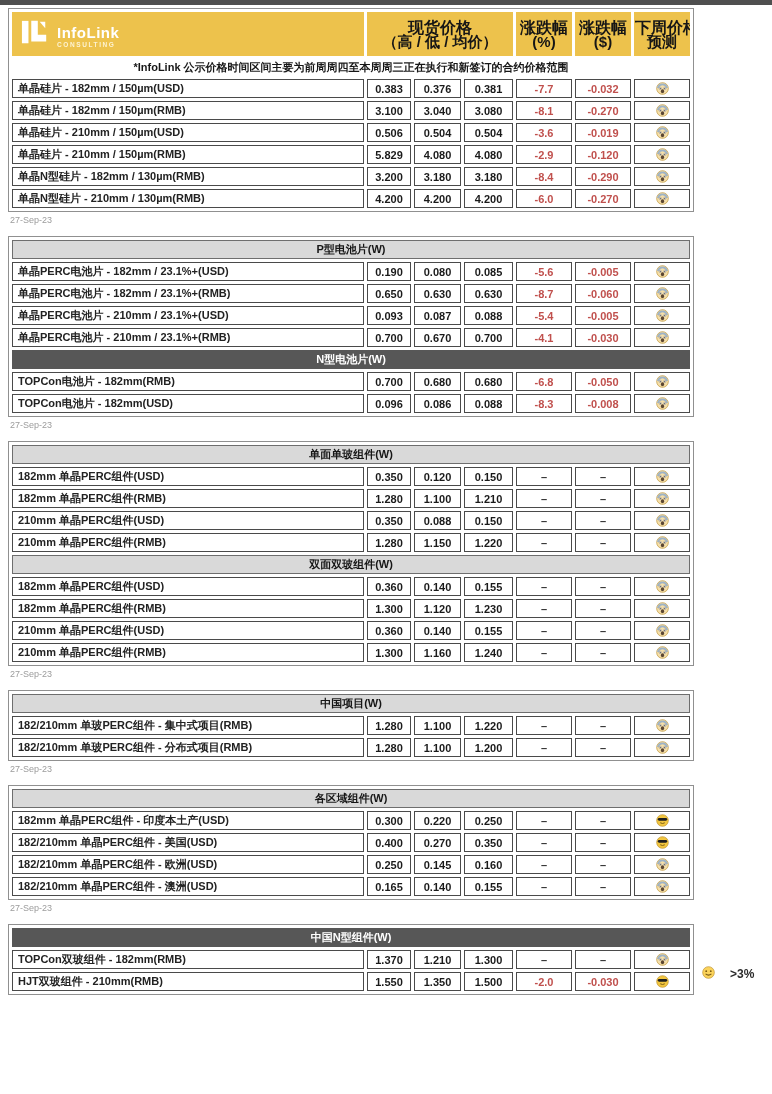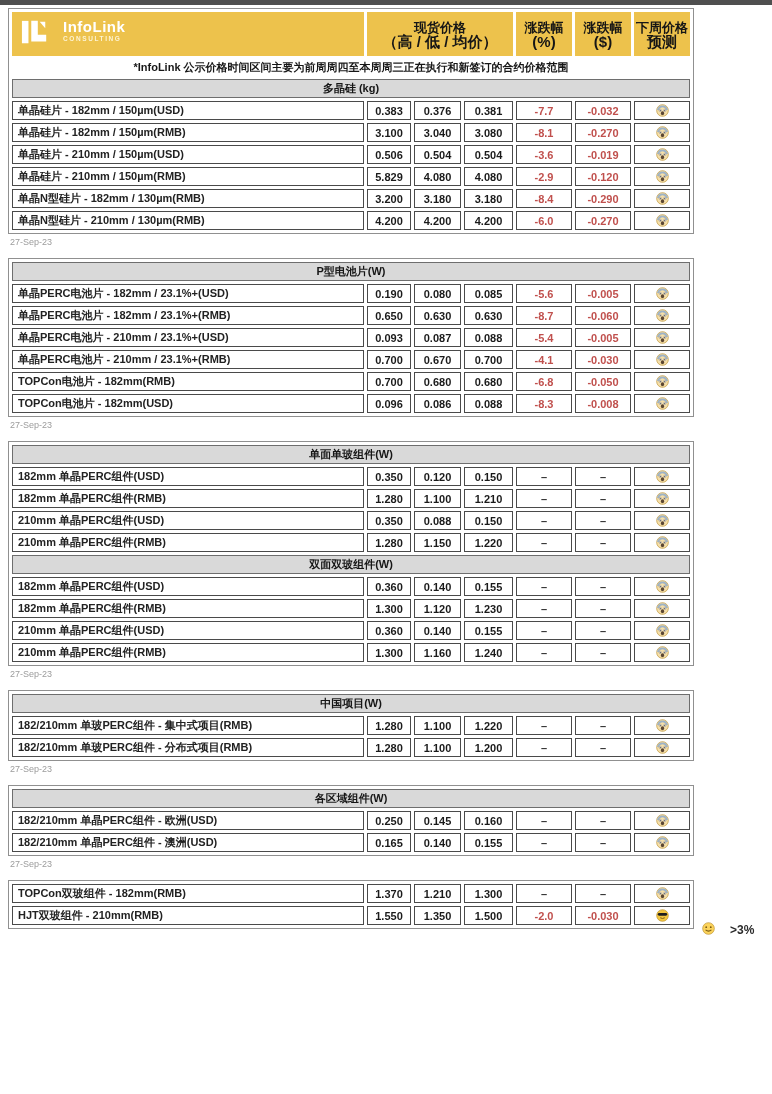--- a/index.html
+++ b/index.html
@@ -12,24 +12,24 @@
   body{width:772px;min-height:1094px;background:#fff;position:relative;
        font-family:"Liberation Sans","DejaVu Sans",sans-serif;-webkit-font-smoothing:antialiased}
   .top-strip{height:5px;background:#4f4f4f;width:100%}
   #groups{padding-top:3px}
   .block-wrap{margin-left:8px;width:686px}
   .block{width:686px;border:1px solid var(--blockb);position:relative;background:#fff}
   table{border-collapse:separate;border-spacing:3px;width:684px;table-layout:fixed}
   td{font-size:11px;overflow:hidden;white-space:nowrap}
   tr.hdr td{background:var(--yellow);border:none;height:44px;text-align:center;font-weight:bold;color:#161616;vertical-align:middle}
   tr.hdr td.logo-cell{text-align:left;padding-left:8px}
-  .logo-row{display:flex;align-items:flex-start;gap:13px}
+  .logo-row{display:flex;align-items:flex-end;gap:7px}
   .logo-name{display:block;color:#fff;font-weight:bold;font-size:15px;letter-spacing:.5px;line-height:15px}
   .logo-sub{display:block;color:#fdf3d2;font-size:6.5px;letter-spacing:1.6px;line-height:9px}
-  .hl1{font-size:13px;line-height:15px}
+  .hl1{font-size:16px;line-height:15px}
   .hl2{font-size:15px;line-height:14px}
   tr.notice td{border:none;background:#fff;text-align:center;font-weight:bold;height:17px;font-size:11px;color:#161616;vertical-align:middle}
   tr.notice.red td{color:var(--nred)}
   tr.sec td{text-align:center;font-weight:bold;height:14px;font-size:11px;border:1px solid #6e6e6e;vertical-align:middle}
   tr.sec.light td{background:var(--light);color:#161616}
   tr.sec.dark td{background:var(--dark);color:#fff;border-color:var(--dark)}
   tr.data td{border:1px solid var(--cellb);height:15px;text-align:center;font-weight:600;color:#1a1a1a;background:#fff;vertical-align:middle}
   tr.data td.name{text-align:left;padding-left:5px;font-weight:600;color:#222}
   tr.data td.neg{color:var(--neg)}
   tr.data td.pos{color:var(--pos)}
@@ -85,23 +85,20 @@
                 <div class="hl2">($)</div>
               </td>
               <td colspan="1">
                 <div class="hl1">下周价格</div>
                 <div class="hl2">预测</div>
               </td>
             </tr>
             <tr class="notice">
               <td colspan="7">*InfoLink 公示价格时间区间主要为前周周四至本周周三正在执行和新签订的合约价格范围</td>
             </tr>
-            <tr class="sec light">
-              <td colspan="7">多晶硅 (kg)</td>
-            </tr>
             <tr class="data">
               <td class="name">单晶硅片 - 182mm / 150µm(USD)</td>
               <td>0.383</td>
               <td>0.376</td>
               <td>0.381</td>
               <td class="neg">-7.7</td>
               <td class="neg">-0.032</td>
               <td><span class="emoji-wrap"><svg width="13" height="13" viewBox="0 0 20 20">
                     <circle cx="10" cy="10" r="9" fill="#F5DFA9" stroke="#b98e2f" stroke-width="1"></circle>
                     <path d="M1.6 9.2 A8.6 8.6 0 0 1 18.4 9.2 L15.8 9.2 A6.2 6.2 0 0 0 4.2 9.2 Z" fill="#9db3c8"></path>
@@ -279,20 +276,23 @@
               <td><span class="emoji-wrap"><svg width="13" height="13" viewBox="0 0 20 20">
                     <circle cx="10" cy="10" r="9" fill="#F5DFA9" stroke="#b98e2f" stroke-width="1"></circle>
                     <path d="M1.6 9.2 A8.6 8.6 0 0 1 18.4 9.2 L15.8 9.2 A6.2 6.2 0 0 0 4.2 9.2 Z" fill="#9db3c8"></path>
                     <circle cx="6.5" cy="9.8" r="1.8" fill="#fff" stroke="#555" stroke-width="0.6"></circle>
                     <circle cx="13.5" cy="9.8" r="1.8" fill="#fff" stroke="#555" stroke-width="0.6"></circle>
                     <circle cx="6.6" cy="9.9" r="0.8" fill="#333"></circle>
                     <circle cx="13.4" cy="9.9" r="0.8" fill="#333"></circle>
                     <ellipse cx="10" cy="14.3" rx="2.5" ry="3" fill="#5b4632"></ellipse>
                   </svg></span></td>
             </tr>
+            <tr class="sec dark">
+              <td colspan="7">N型电池片(W)</td>
+            </tr>
             <tr class="data">
               <td class="name">TOPCon电池片 - 182mm(RMB)</td>
               <td>0.700</td>
               <td>0.680</td>
               <td>0.680</td>
               <td class="neg">-6.8</td>
               <td class="neg">-0.050</td>
               <td><span class="emoji-wrap"><svg width="13" height="13" viewBox="0 0 20 20">
                     <circle cx="10" cy="10" r="9" fill="#F5DFA9" stroke="#b98e2f" stroke-width="1"></circle>
                     <path d="M1.6 9.2 A8.6 8.6 0 0 1 18.4 9.2 L15.8 9.2 A6.2 6.2 0 0 0 4.2 9.2 Z" fill="#9db3c8"></path>
@@ -550,20 +550,46 @@
             <col style="width: 49px;">
             <col style="width: 56px;">
             <col style="width: 56px;">
             <col style="width: 56px;">
           </colgroup>
           <tbody>
             <tr class="sec light">
               <td colspan="7">各区域组件(W)</td>
             </tr>
             <tr class="data">
+              <td class="name">182mm 单晶PERC组件 - 印度本土产(USD)</td>
+              <td>0.300</td>
+              <td>0.220</td>
+              <td>0.250</td>
+              <td class="dash">–</td>
+              <td class="dash">–</td>
+              <td><span class="emoji-wrap"><svg width="13" height="13" viewBox="0 0 20 20">
+                    <circle cx="10" cy="10" r="9" fill="#F2C63F" stroke="#b98e2f" stroke-width="1"></circle>
+                    <rect x="2.8" y="6" width="14.4" height="4.2" rx="2" fill="#1e1e1e"></rect>
+                    <path d="M6.5 13.5 Q10 15.8 13.5 13.5" stroke="#7a5b14" stroke-width="1.5" fill="none"></path>
+                  </svg></span></td>
+            </tr>
+            <tr class="data">
+              <td class="name">182/210mm 单晶PERC组件 - 美国(USD)</td>
+              <td>0.400</td>
+              <td>0.270</td>
+              <td>0.350</td>
+              <td class="dash">–</td>
+              <td class="dash">–</td>
+              <td><span class="emoji-wrap"><svg width="13" height="13" viewBox="0 0 20 20">
+                    <circle cx="10" cy="10" r="9" fill="#F2C63F" stroke="#b98e2f" stroke-width="1"></circle>
+                    <rect x="2.8" y="6" width="14.4" height="4.2" rx="2" fill="#1e1e1e"></rect>
+                    <path d="M6.5 13.5 Q10 15.8 13.5 13.5" stroke="#7a5b14" stroke-width="1.5" fill="none"></path>
+                  </svg></span></td>
+            </tr>
+            <tr class="data">
               <td class="name">182/210mm 单晶PERC组件 - 欧洲(USD)</td>
               <td>0.250</td>
               <td>0.145</td>
               <td>0.160</td>
               <td class="dash">–</td>
               <td class="dash">–</td>
               <td><span class="emoji-wrap"><svg width="13" height="13" viewBox="0 0 20 20">
                     <circle cx="10" cy="10" r="9" fill="#F5DFA9" stroke="#b98e2f" stroke-width="1"></circle>
                     <path d="M1.6 9.2 A8.6 8.6 0 0 1 18.4 9.2 L15.8 9.2 A6.2 6.2 0 0 0 4.2 9.2 Z" fill="#9db3c8"></path>
                     <circle cx="6.5" cy="9.8" r="1.8" fill="#fff" stroke="#555" stroke-width="0.6"></circle>
@@ -601,20 +627,23 @@
           <colgroup>
             <col style="width: 352px;">
             <col style="width: 44px;">
             <col style="width: 47px;">
             <col style="width: 49px;">
             <col style="width: 56px;">
             <col style="width: 56px;">
             <col style="width: 56px;">
           </colgroup>
           <tbody>
+            <tr class="sec dark">
+              <td colspan="7">中国N型组件(W)</td>
+            </tr>
             <tr class="data">
               <td class="name">TOPCon双玻组件 - 182mm(RMB)</td>
               <td>1.370</td>
               <td>1.210</td>
               <td>1.300</td>
               <td class="dash">–</td>
               <td class="dash">–</td>
               <td><span class="emoji-wrap"><svg width="13" height="13" viewBox="0 0 20 20">
                     <circle cx="10" cy="10" r="9" fill="#F5DFA9" stroke="#b98e2f" stroke-width="1"></circle>
                     <path d="M1.6 9.2 A8.6 8.6 0 0 1 18.4 9.2 L15.8 9.2 A6.2 6.2 0 0 0 4.2 9.2 Z" fill="#9db3c8"></path>

